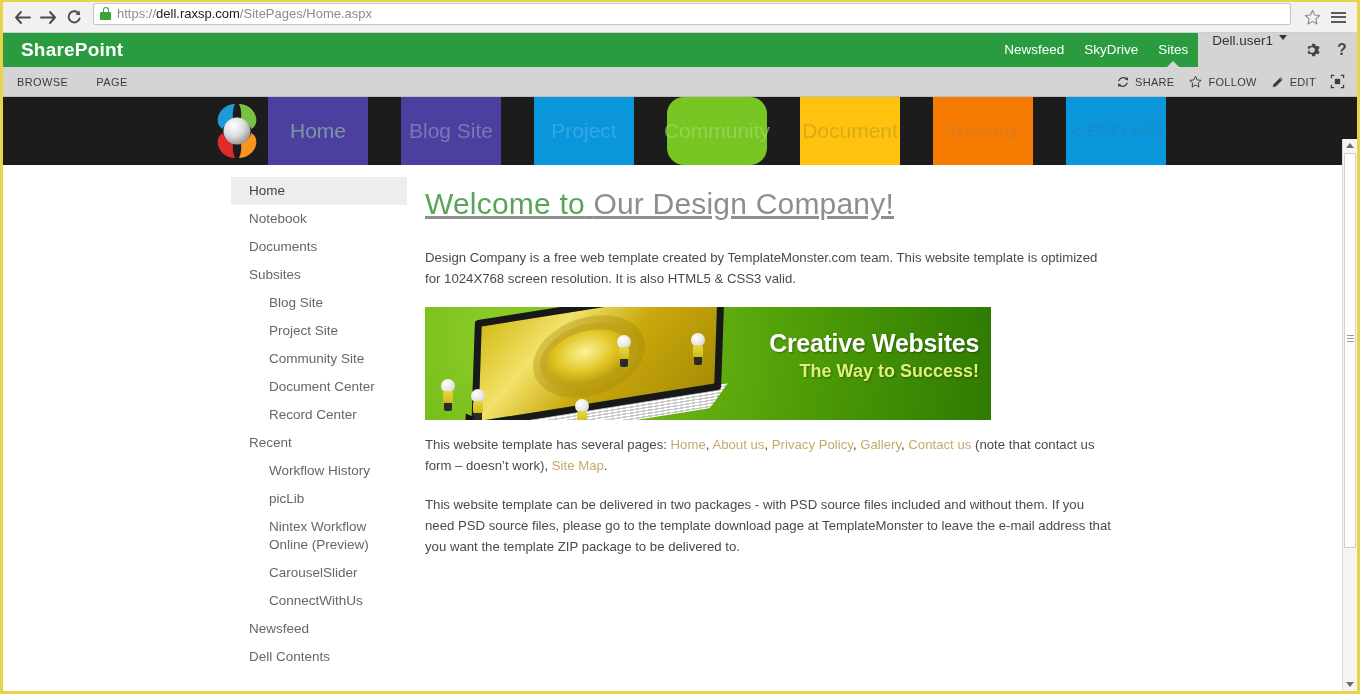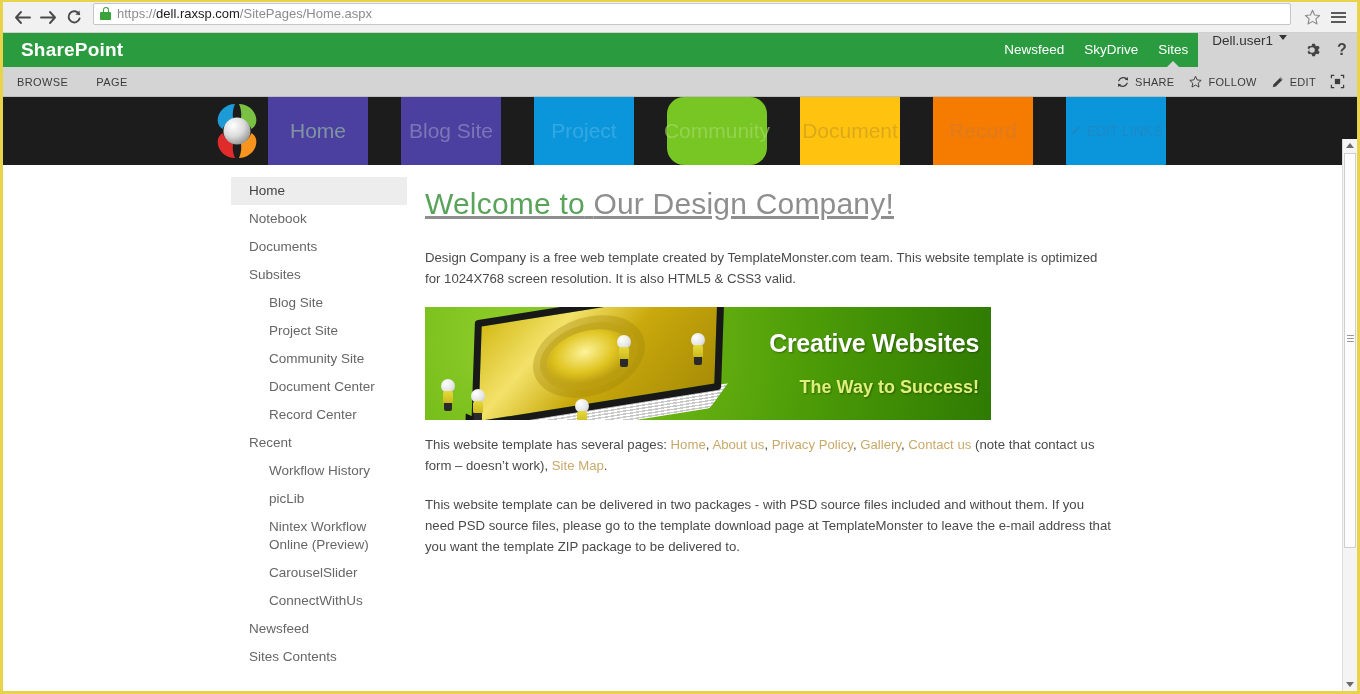--- a/index.html
+++ b/index.html
@@ -209,21 +209,21 @@
   }
   .banner-txt {
     position: absolute; right: 12px; top: 24px; text-align: right;
   }
   .banner-t1 {
     font-size: 25px; font-weight: bold; color: #fff;
     text-shadow: 1px 1px 2px rgba(0,0,0,.35); line-height: 1; letter-spacing: -.3px;
   }
   .banner-t2 {
     font-size: 18px; font-weight: bold; color: #dff07a;
-    text-shadow: 1px 1px 2px rgba(0,0,0,.35); margin-top: 22px; line-height: 1;
+    text-shadow: 1px 1px 2px rgba(0,0,0,.35); margin-top: 6px; line-height: 1;
   }
 
   
   .vscroll {
     position: absolute; right: 0; top: 137px; width: 15px; bottom: 0;
     background: #f4f4f4; border-left: 1px solid #dcdcdc;
   }
   .vscroll .thumb {
     position: absolute; top: 14px; left: 1px; width: 12px; height: 395px;
     background: #fdfdfd; border: 1px solid #cfcfcf;
@@ -414,21 +414,21 @@
       <div class="nav-item child">Community Site</div>
       <div class="nav-item child">Document Center</div>
       <div class="nav-item child">Record Center</div>
       <div class="nav-item">Recent</div>
       <div class="nav-item child">Workflow History</div>
       <div class="nav-item child">picLib</div>
       <div class="nav-item child wrap">Nintex Workflow Online (Preview)</div>
       <div class="nav-item child">CarouselSlider</div>
       <div class="nav-item child">ConnectWithUs</div>
       <div class="nav-item">Newsfeed</div>
-      <div class="nav-item">Sites Contents</div>
+      <div class="nav-item">Dell Contents</div>
     </div>
 
     <div class="content">
       <h1 class="page-title">
         <span class="green">Welcome to</span>
         <span>Our Design Company!</span>
       </h1>
 
       <p class="para">Design Company is a free web template created by TemplateMonster.com team. This website template is optimized for 1024X768 screen resolution. It is also HTML5 &amp; CSS3 valid.</p>
 

